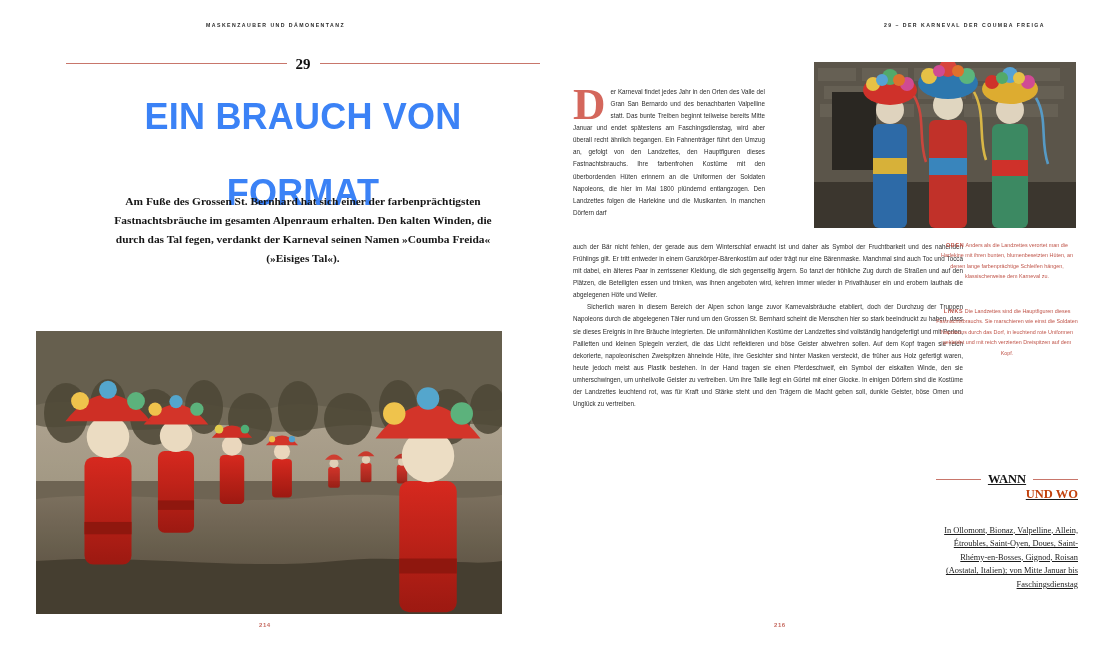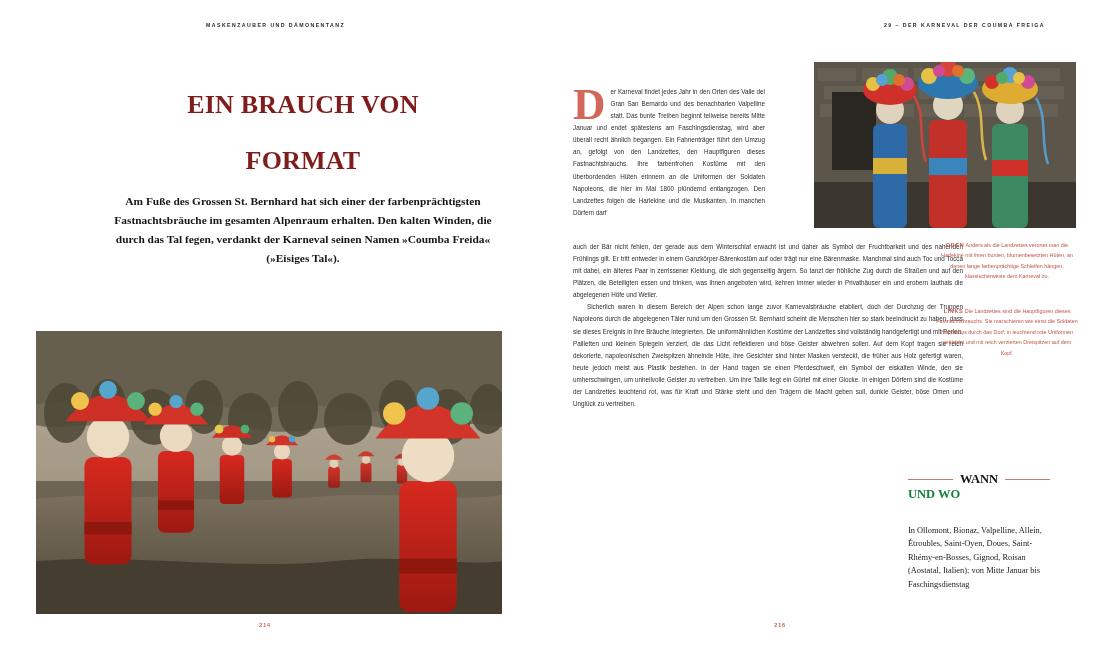--- a/index.html
+++ b/index.html
@@ -62,26 +62,26 @@
     top: 1px;
   }
 
   
   .headline {
     position: absolute;
     left: 60px;
     top: 74px;
     width: 486px;
     text-align: center;
-    font-family: Liberation Serif, serif;
-    font-weight: 700;
-    font-size: 26px;
+    font-family: Liberation Sans, sans-serif;
+    font-weight: 700;
+    font-size: 36px;
     line-height: 1.06;
     letter-spacing: 0.2px;
-    color: #7f1d1d;
+    color: #3b82f6;
     text-transform: uppercase;
   }
 
   
   .standfirst {
     position: absolute;
     left: 108px;
     top: 192px;
     width: 390px;
     text-align: center;
@@ -166,24 +166,25 @@
   .caption-oben  { top: 240px; }
   .caption-links { top: 306px; }
   .caption-lead {
     font-weight: 700;
     letter-spacing: 0.7px;
   }
 
   
   .infobox {
     position: absolute;
-    left: 908px;
+    left: 936px;
     top: 472px;
     width: 142px;
-    text-align: left;
+    text-align: right;
+    text-decoration: underline;
   }
   .infobox-rule-wrap {
     display: flex;
     align-items: center;
     justify-content: center;
     margin-bottom: 1px;
   }
   .infobox-rule {
     flex: 1 1 auto;
     height: 1px;
@@ -196,21 +197,21 @@
     line-height: 1.14;
     color: #141414;
     padding: 0 7px;
     white-space: nowrap;
   }
   .infobox-title2 {
     font-family: "Liberation Serif", serif;
     font-weight: 700;
     font-size: 12.5px;
     line-height: 1.14;
-    color: #15803d;
+    color: #c2410c;
     margin-bottom: 5px;
   }
   .infobox-body {
     font-family: "Liberation Serif", serif;
     font-size: 8.4px;
     line-height: 1.62;
     color: #1c1c1c;
     margin-top: 22px;
   }
 
@@ -227,20 +228,25 @@
   .folio-left  { left: 259px; }
   .folio-right { left: 774px; }
 </style>
 </head>
 <body>
 
 <div class="spread">
 
   <div class="runhead runhead-left">MASKENZAUBER UND DÄMONENTANZ</div>
 
+  <div class="chapnum-wrap">
+    <div class="chapnum-rule"></div>
+    <div class="chapnum">29</div>
+    <div class="chapnum-rule"></div>
+  </div>
 
   <h1 class="headline">
     <span>EIN BRAUCH VON</span><br>
     <br>
     <span>FORMAT</span>
   </h1>
 
   <div class="standfirst">Am Fuße des Grossen St. Bernhard hat sich einer der farbenprächtigsten Fastnachtsbräuche im gesamten Alpenraum erhalten. Den kalten Winden, die durch das Tal fegen, verdankt der Karneval seinen Namen »Coumba Freida« (»Eisiges Tal«).</div>
 
   <div class="photo-left">

